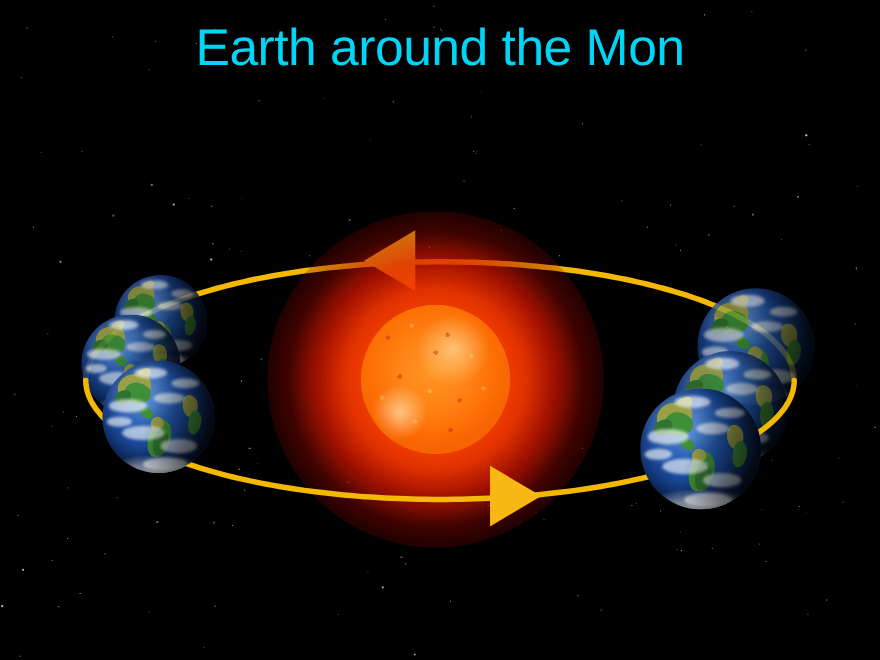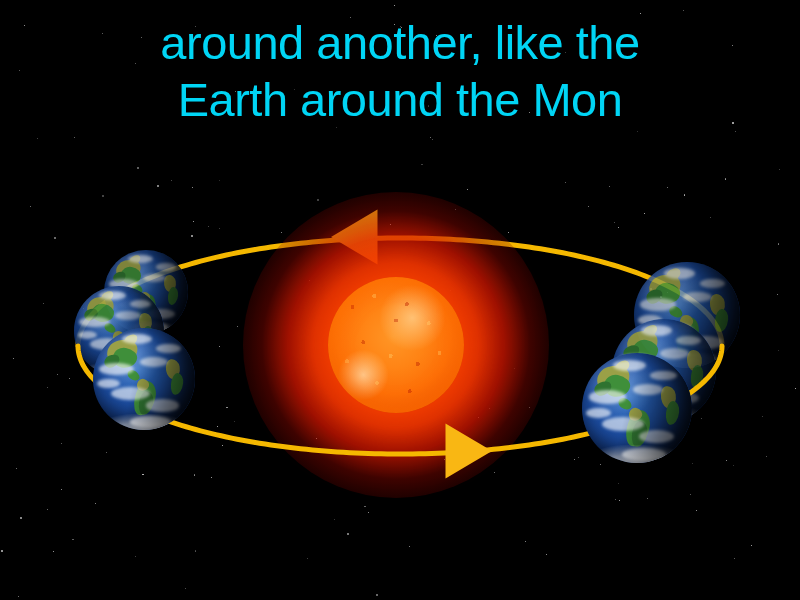--- a/index.html
+++ b/index.html
@@ -463,17 +463,16 @@
         <span class="term"></span>
       </div>
     </div>
 
   <svg id="orbit-layer-front" viewBox="0 0 800 600" preserveAspectRatio="none" aria-hidden="true">
       <path d="M722.00 346.00L721.94 348.12L721.75 350.24L721.44 352.36L721.01 354.47L720.45 356.59L719.77 358.69L718.96 360.80L718.04 362.89L716.99 364.99L715.81 367.07L714.52 369.15L713.10 371.21L711.57 373.27L709.91 375.32L708.13 377.35L706.24 379.37L704.23 381.38L702.10 383.38L699.85 385.36L697.49 387.33L695.01 389.28L692.42 391.22L689.72 393.13L686.90 395.03L683.98 396.91L680.94 398.77L677.80 400.61L674.55 402.43L671.19 404.23L667.73 406.00L664.17 407.75L660.50 409.48L656.74 411.18L652.87 412.86L648.91 414.51L644.85 416.14L640.70 417.74L636.45 419.31L632.11 420.85L627.69 422.37L623.17 423.85L618.57 425.31L613.89 426.73L609.12 428.12L604.27 429.49L599.35 430.81L594.35 432.11L589.27 433.37L584.12 434.60L578.89 435.80L573.60 436.96L568.24 438.09L562.82 439.18L557.34 440.23L551.79 441.25L546.18 442.23L540.52 443.17L534.81 444.08L529.04 444.95L523.22 445.78L517.36 446.57L511.45 447.32L505.50 448.04L499.50 448.71L493.47 449.35L487.40 449.95L481.30 450.50L475.17 451.02L469.01 451.49L462.82 451.92L456.61 452.32L450.37 452.67L444.12 452.98L437.85 453.25L431.56 453.48L425.26 453.67L418.96 453.81L412.64 453.92L406.32 453.98L400.00 454.00L393.68 453.98L387.36 453.92L381.04 453.81L374.74 453.67L368.44 453.48L362.15 453.25L355.88 452.98L349.63 452.67L343.39 452.32L337.18 451.92L330.99 451.49L324.83 451.02L318.70 450.50L312.60 449.95L306.53 449.35L300.50 448.71L294.50 448.04L288.55 447.32L282.64 446.57L276.78 445.78L270.96 444.95L265.19 444.08L259.48 443.17L253.82 442.23L248.21 441.25L242.66 440.23L237.18 439.18L231.76 438.09L226.40 436.96L221.11 435.80L215.88 434.60L210.73 433.37L205.65 432.11L200.65 430.81L195.73 429.49L190.88 428.12L186.11 426.73L181.43 425.31L176.83 423.85L172.31 422.37L167.89 420.85L163.55 419.31L159.30 417.74L155.15 416.14L151.09 414.51L147.13 412.86L143.26 411.18L139.50 409.48L135.83 407.75L132.27 406.00L128.81 404.23L125.45 402.43L122.20 400.61L119.06 398.77L116.02 396.91L113.10 395.03L110.28 393.13L107.58 391.22L104.99 389.28L102.51 387.33L100.15 385.36L97.90 383.38L95.77 381.38L93.76 379.37L91.87 377.35L90.09 375.32L88.43 373.27L86.90 371.21L85.48 369.15L84.19 367.07L83.01 364.99L81.96 362.89L81.04 360.80L80.23 358.69L79.55 356.59L78.99 354.47L78.56 352.36L78.25 350.24L78.06 348.12L78.00 346.00" fill="none" stroke="#f5b800" stroke-width="5" stroke-linecap="round"></path>
       <polygon points="492,451 445.5,423.4 445.5,478.6" fill="#f9b713"></polygon>
     </svg>
 
   <div id="title-block">
-    <span class="title-line">around another, like the</span>
     <span class="title-line">Earth around the Mon</span>
   </div>
 
 </div>
 
 </body></html>

